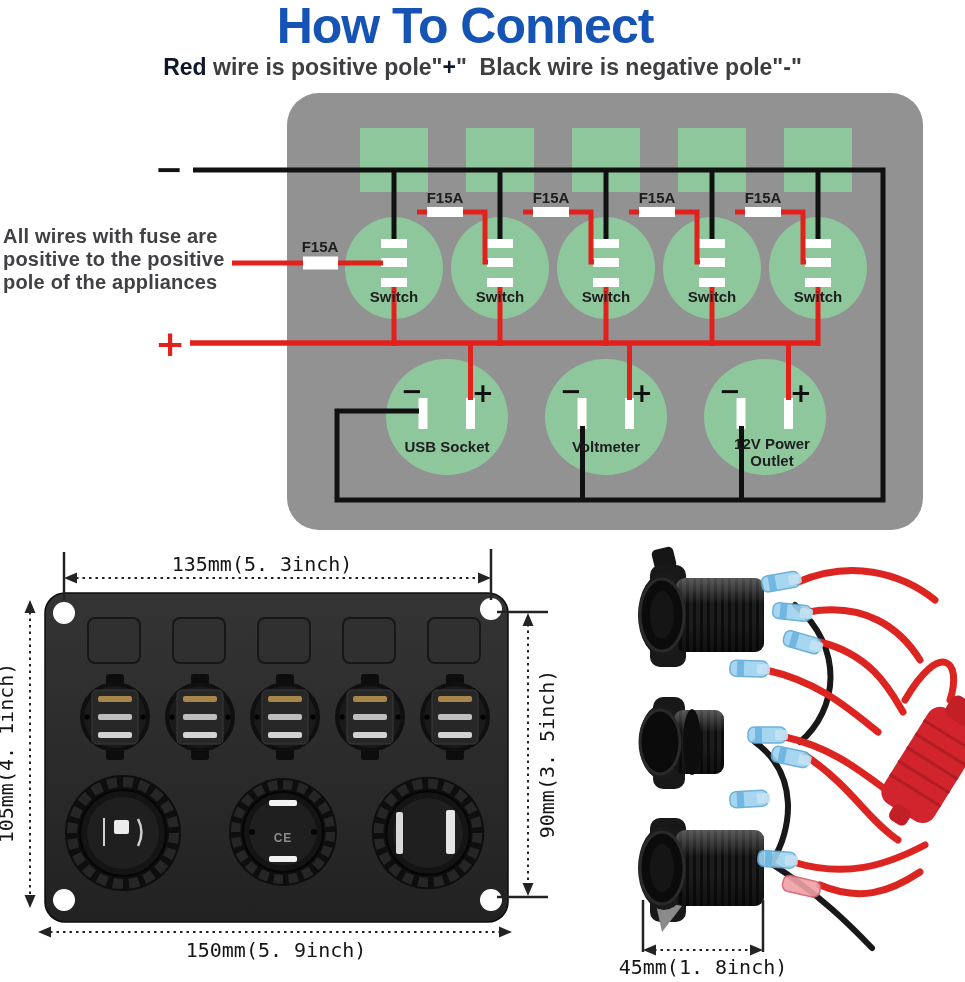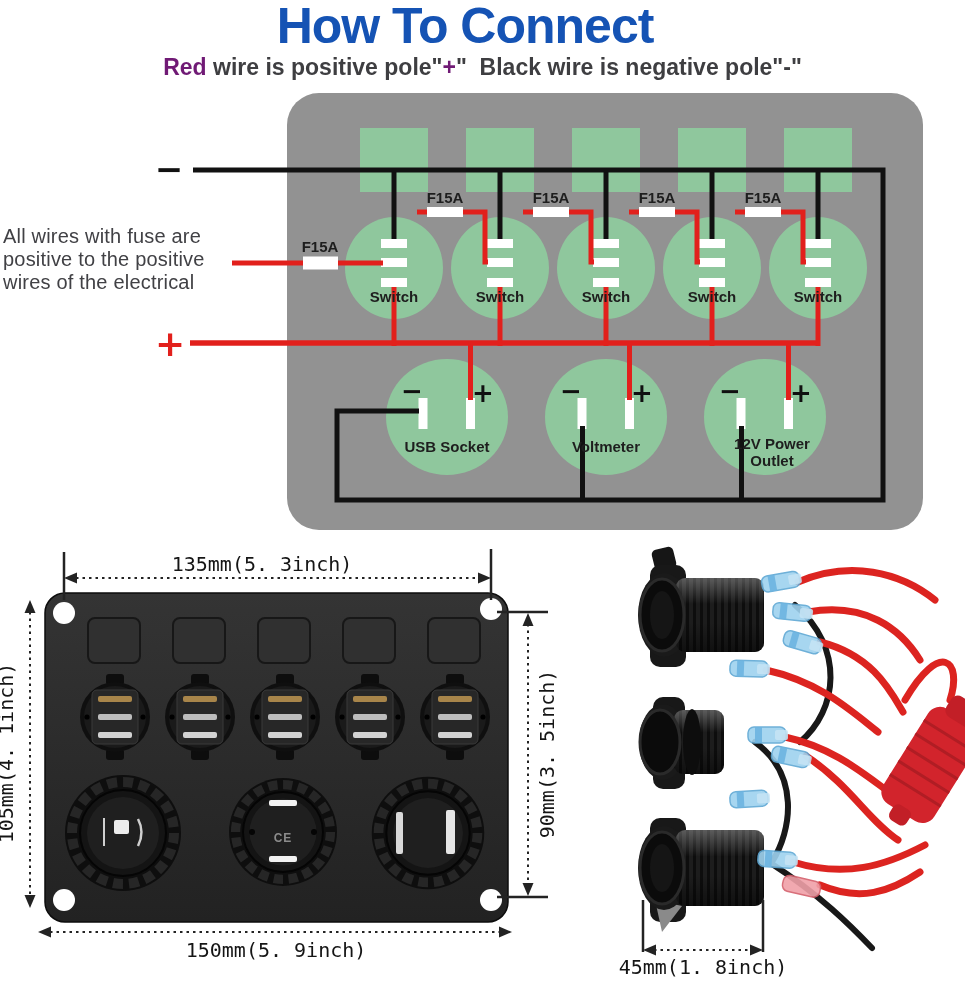--- a/index.html
+++ b/index.html
@@ -3,22 +3,22 @@
 <meta charset="utf-8">
 <style>
   html,body{margin:0;padding:0;background:#fff;}
   .page{position:relative;width:965px;height:982px;background:#fff;overflow:hidden;
         font-family:"Liberation Sans",sans-serif;}
   .hdr{position:absolute;top:0;left:0;width:824px;text-align:center;}
   .hdr h1{margin:0;width:930px;font-size:50px;font-weight:700;letter-spacing:-1px;
           color:#1553b4;line-height:52px;}
   .hdr p{margin:2px 0 0 0;width:965px;font-size:23px;font-weight:700;color:#3e3e41;
          white-space:pre-wrap;line-height:26px;}
-  .red{color:#701a75;}
-  .note{position:absolute;left:3px;top:225px;width:236px;font-size:20px;font-weight:400;
+  .red{color:#0f172a;}
+  .note{position:absolute;left:3px;top:225px;width:236px;font-size:20px;font-weight:700;
         color:#414145;line-height:23px;letter-spacing:.2px;}
   svg{position:absolute;left:0;top:0;}
   .green{fill:#8fc79d;}
   .gray-panel{fill:#929292;}
   .wb{stroke:#111;stroke-width:5;fill:none;}
   .wr{stroke:#e2201c;stroke-width:5;fill:none;}
   .wr-bus{stroke:#e2201c;stroke-width:5.5;fill:none;}
   .term{fill:#fff;}
   .lbl{font:700 15px "Liberation Sans",sans-serif;fill:#1e1e1e;text-anchor:middle;}
   .sym{font:700 26px "DejaVu Sans",sans-serif;fill:#101010;text-anchor:middle;}
@@ -38,21 +38,21 @@
 <div class="page">
 
   <div class="hdr">
     <h1>How To Connect</h1>
     <p><span class="red">Red</span><span> wire is positive pole"</span><span class="red">+</span><span>"  Black wire is negative pole"-"</span></p>
   </div>
 
   <div class="note">
     <div>All wires with fuse are</div>
     <div>positive to the positive</div>
-    <div>wires of the electrical</div>
+    <div>pole of the appliances</div>
   </div>
 
   <svg width="965" height="982" viewBox="0 0 965 982">
     <defs>
       <g id="switch-unit">
         <ellipse class="green" cx="0" cy="268" rx="49" ry="51"></ellipse>
         <line class="wb" x1="0" y1="170" x2="0" y2="246"></line>
         <line class="wr" x1="0" y1="281" x2="0" y2="346"></line>
         <rect class="term" x="-13" y="239" width="26" height="9"></rect>
         <rect class="term" x="-13" y="258" width="26" height="9"></rect>

